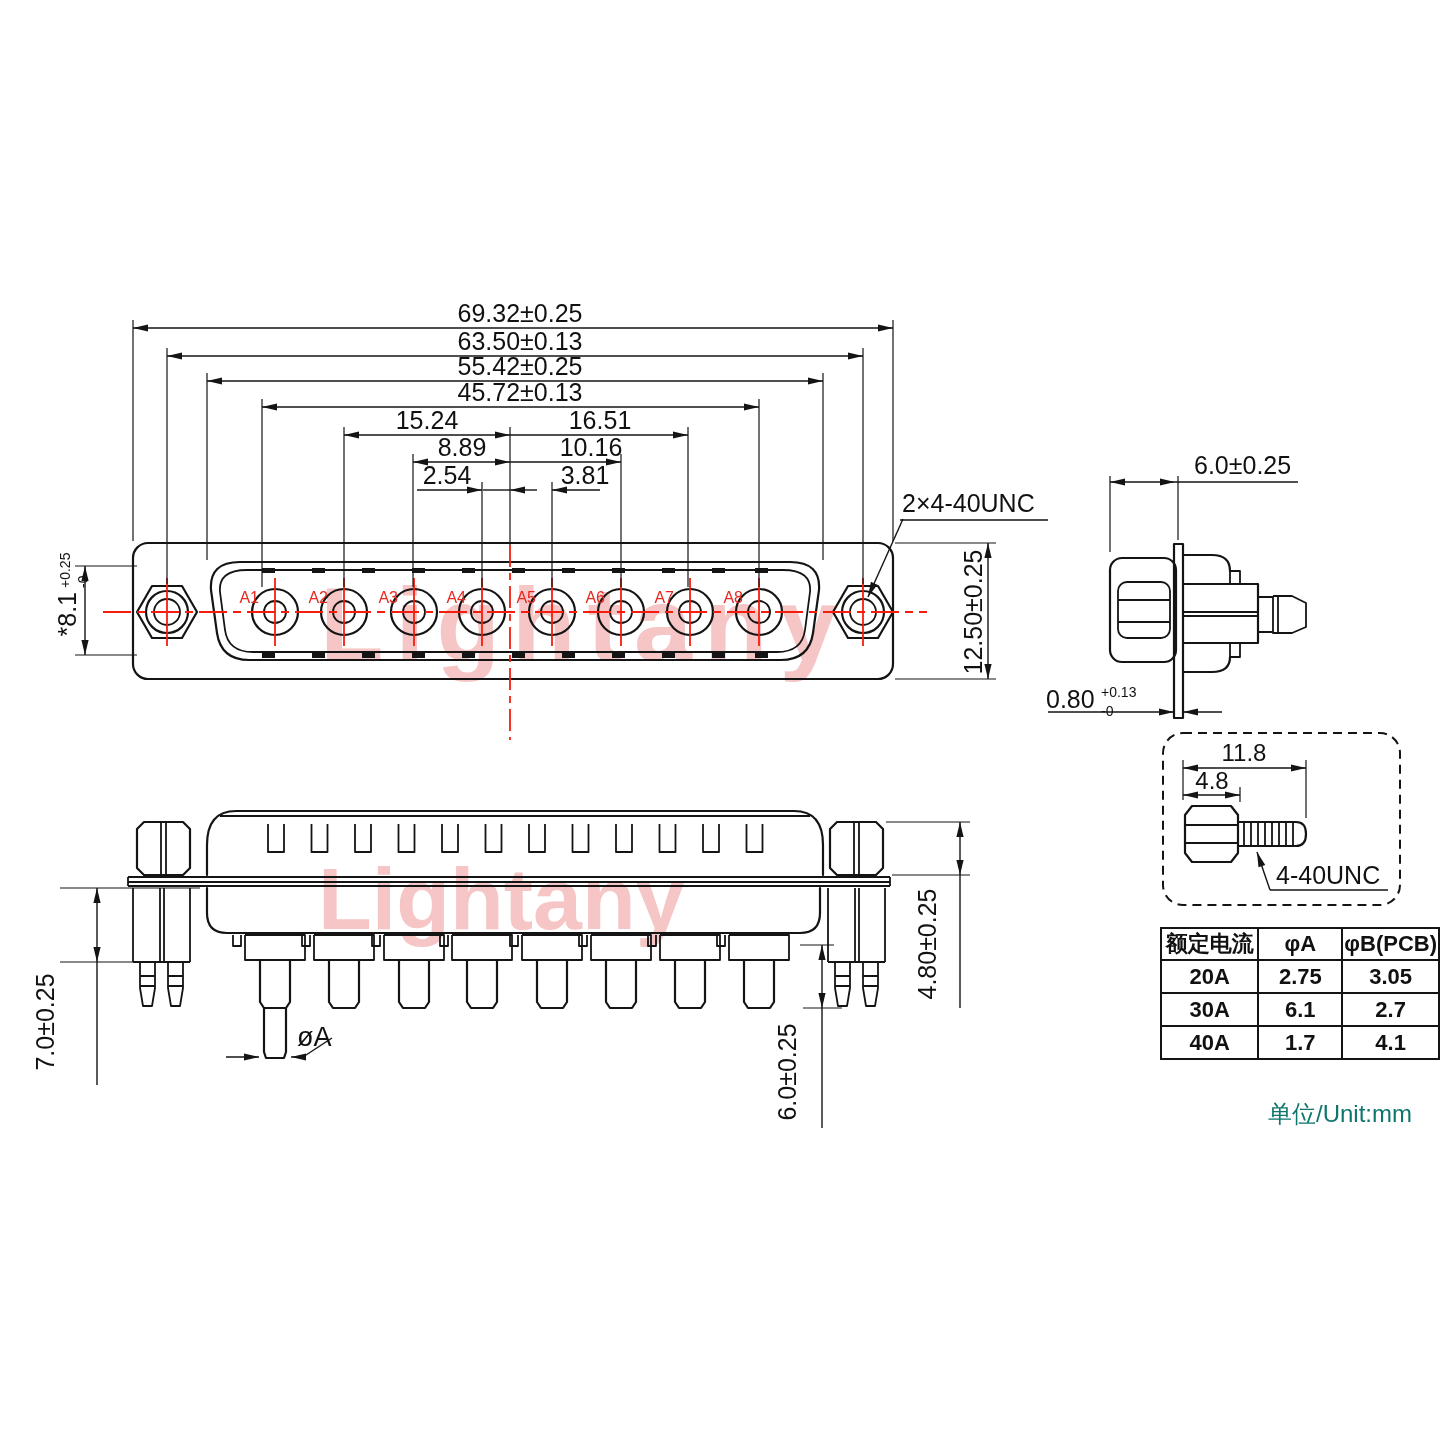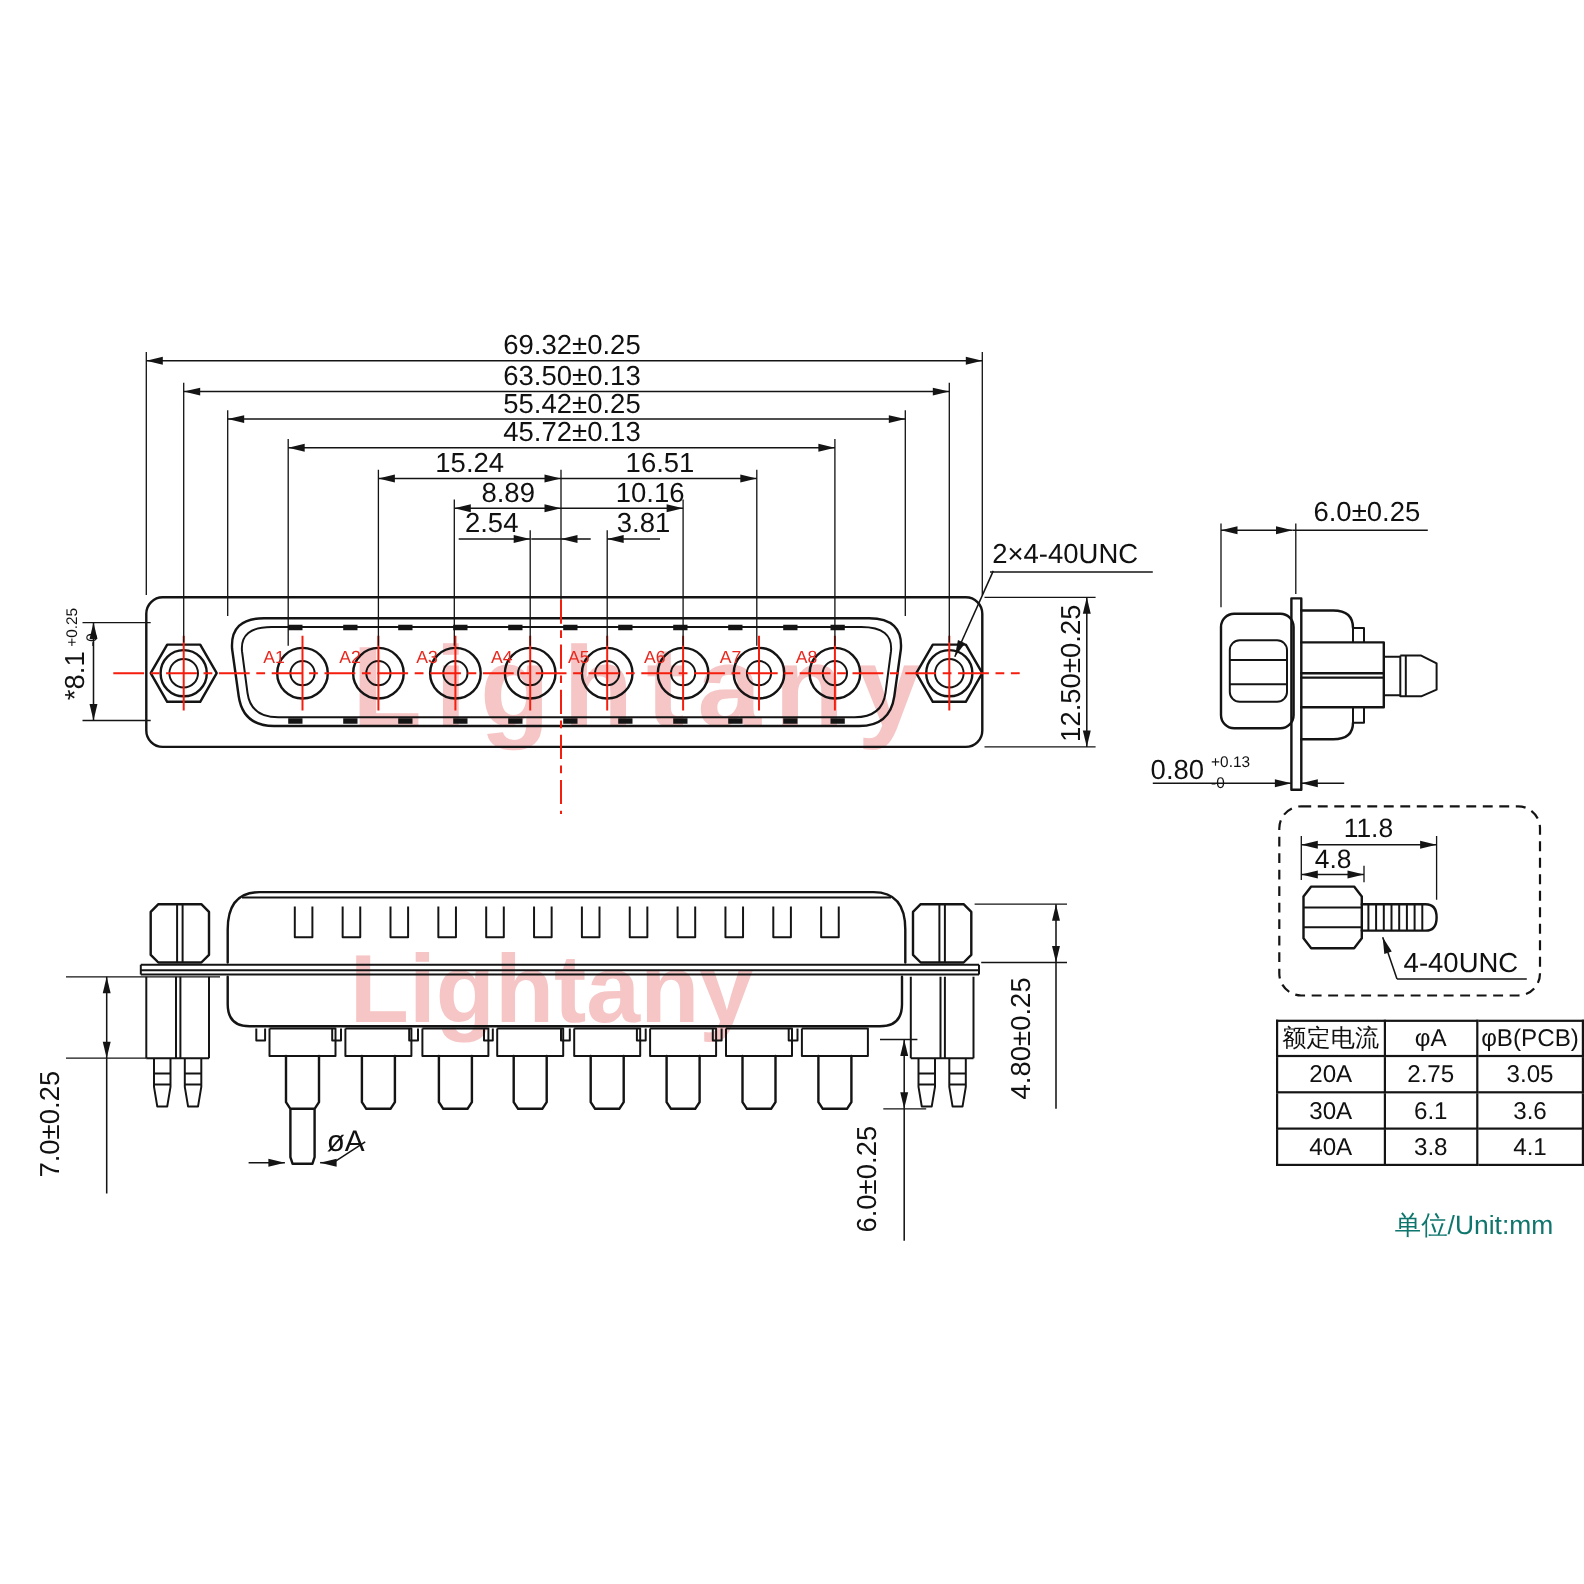--- a/index.html
+++ b/index.html
@@ -10,21 +10,21 @@
   .o{fill:none;stroke:#141414;stroke-width:2.2;stroke-linejoin:round;stroke-linecap:round;}
   .o2{fill:none;stroke:#141414;stroke-width:1.8;stroke-linejoin:round;}
   .ext{fill:none;stroke:#141414;stroke-width:1.2;}
   .dim{fill:none;stroke:#141414;stroke-width:1.4;}
   .red{fill:none;stroke:#f51d0d;stroke-width:1.8;}
   .wm{fill:#f6c5c5;font-weight:bold;}
   .dtxt{font-size:25px;}
   .stxt{font-size:14px;}
   .pinlab{font-size:16px;fill:#e8281e;}
   
-  #spec{position:absolute;left:1160px;top:927px;border-collapse:collapse;}
+  #spec{position:absolute;left:1160px;top:927px;border-collapse:collapse;font-weight:bold;}
   #spec td{border:2px solid #141414;text-align:center;vertical-align:middle;
            font-size:22px;color:#111;padding:0;}
   #spec tr{height:33px;}
   #spec tr.hd{height:29px;}
   #spec td.c0{width:105px;} #spec td.c1{width:89px;} #spec td.c2{width:95px;}
   #unit{position:absolute;left:1112px;top:1098px;width:300px;text-align:right;
         font-size:24px;color:#0f766e;}
 </style>
 </head>
 <body>
@@ -262,24 +262,24 @@
         <td class="c2">φB(PCB)</td>
       </tr>
       <tr>
         <td>20A</td>
         <td>2.75</td>
         <td>3.05</td>
       </tr>
       <tr>
         <td>30A</td>
         <td>6.1</td>
-        <td>3.6</td>
+        <td>2.7</td>
       </tr>
       <tr>
         <td>40A</td>
-        <td>3.8</td>
+        <td>1.7</td>
         <td>4.1</td>
       </tr>
     </tbody>
   </table>
   <div id="unit">单位/Unit:mm</div>
 
 </div>
 
 </body></html>

